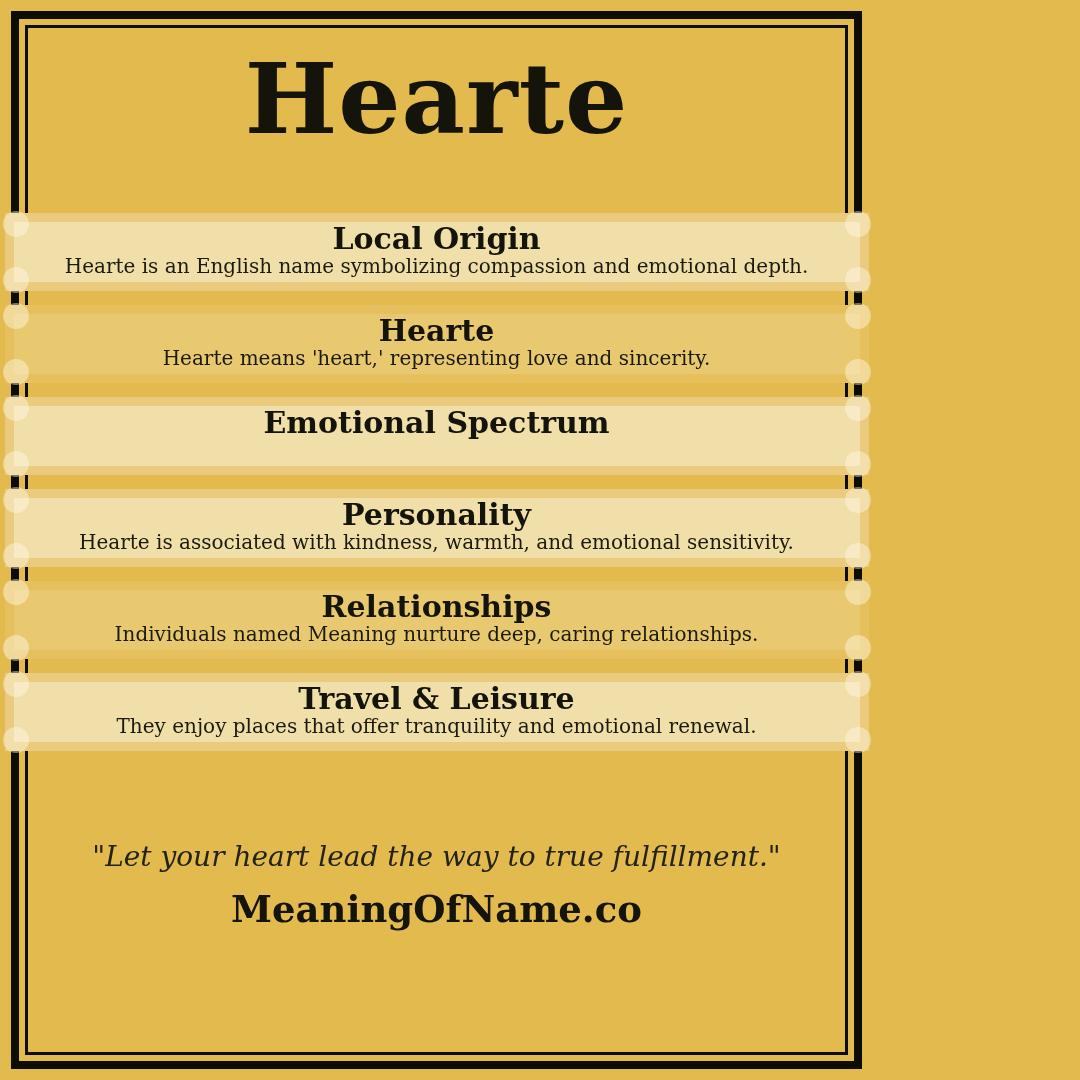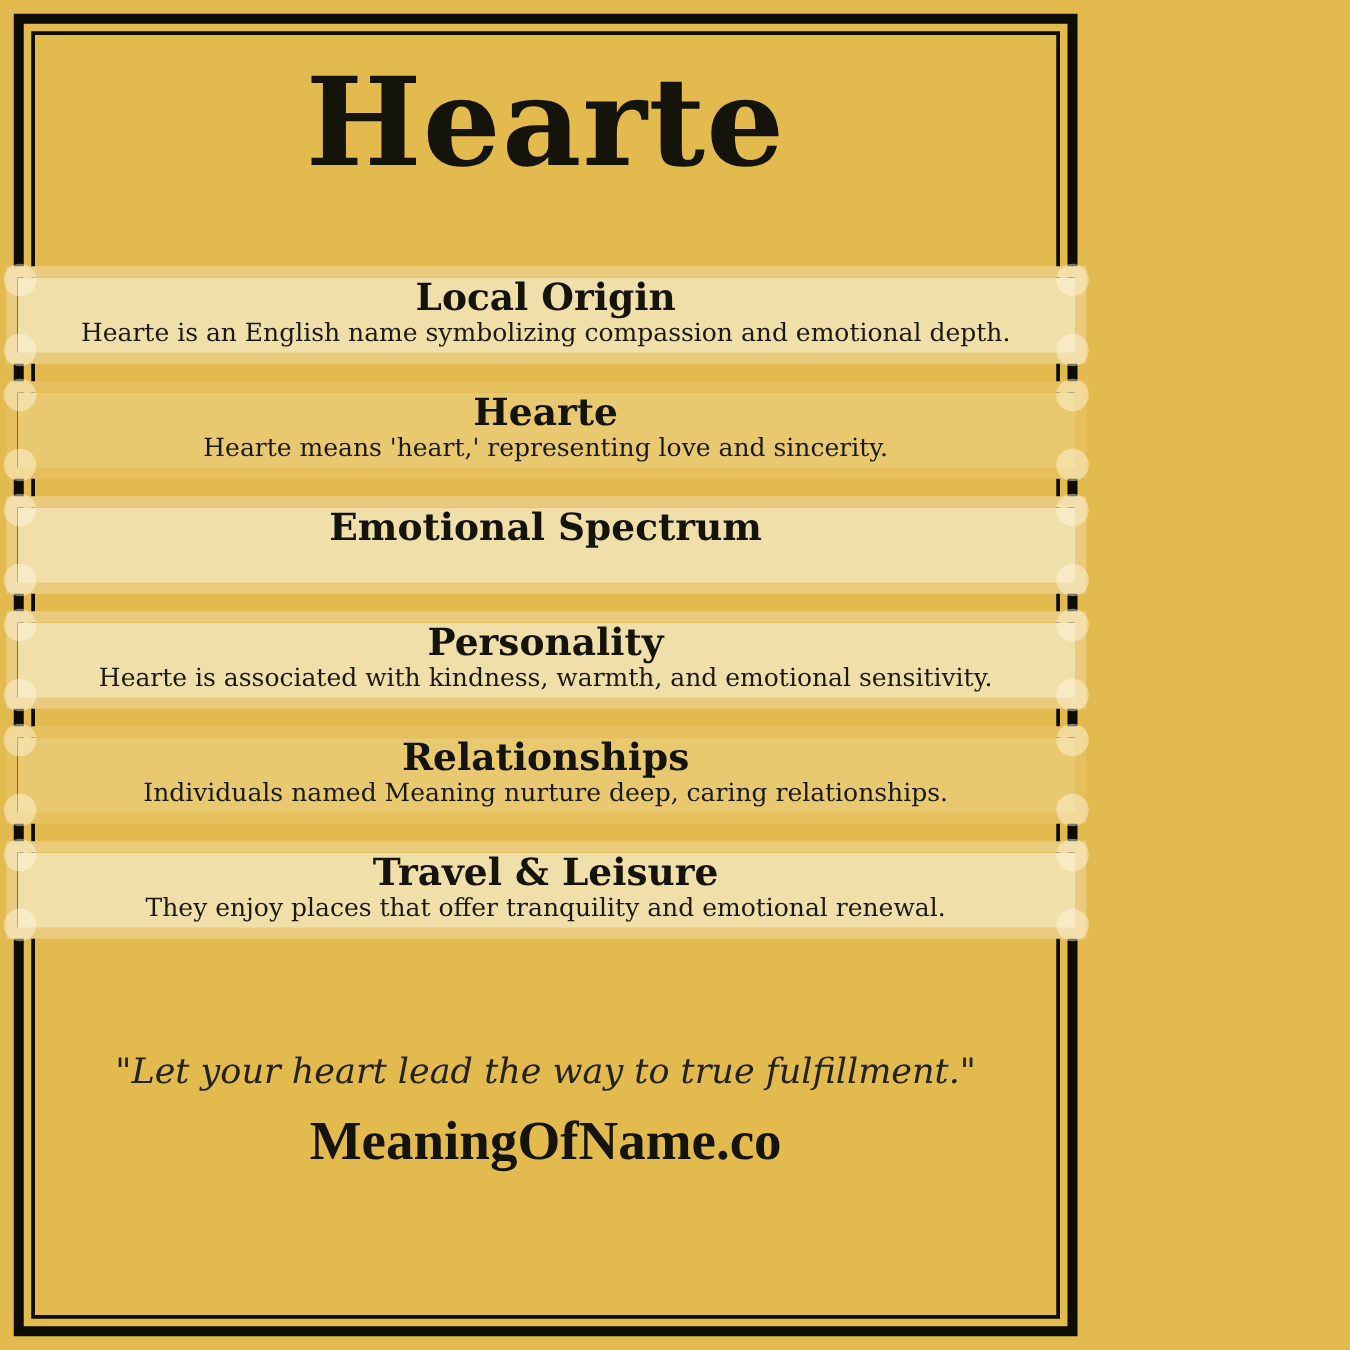--- a/index.html
+++ b/index.html
@@ -81,24 +81,23 @@
   .dot.br{ bottom:-11px; right:-11px; }
   .quote{
     margin:88px 0 0 0;
     font-style:italic;
     font-size:28px; line-height:1.3;
     color:#24231A;
     text-align:center;
   }
   .brand{
     margin:12px 0 0 0;
-    font-size:44px; line-height:1.2; font-weight:bold;
+    font-size:37px; line-height:1.2; font-weight:bold;
     color:var(--ink,#15140B);
     text-align:center;
-    font-family:Liberation Serif, serif;
   }
 </style>
 </head>
 <body>
 
 <div class="canvas">
   <div class="frame outer"></div>
   <div class="frame inner"></div>
 
   <div class="content">

